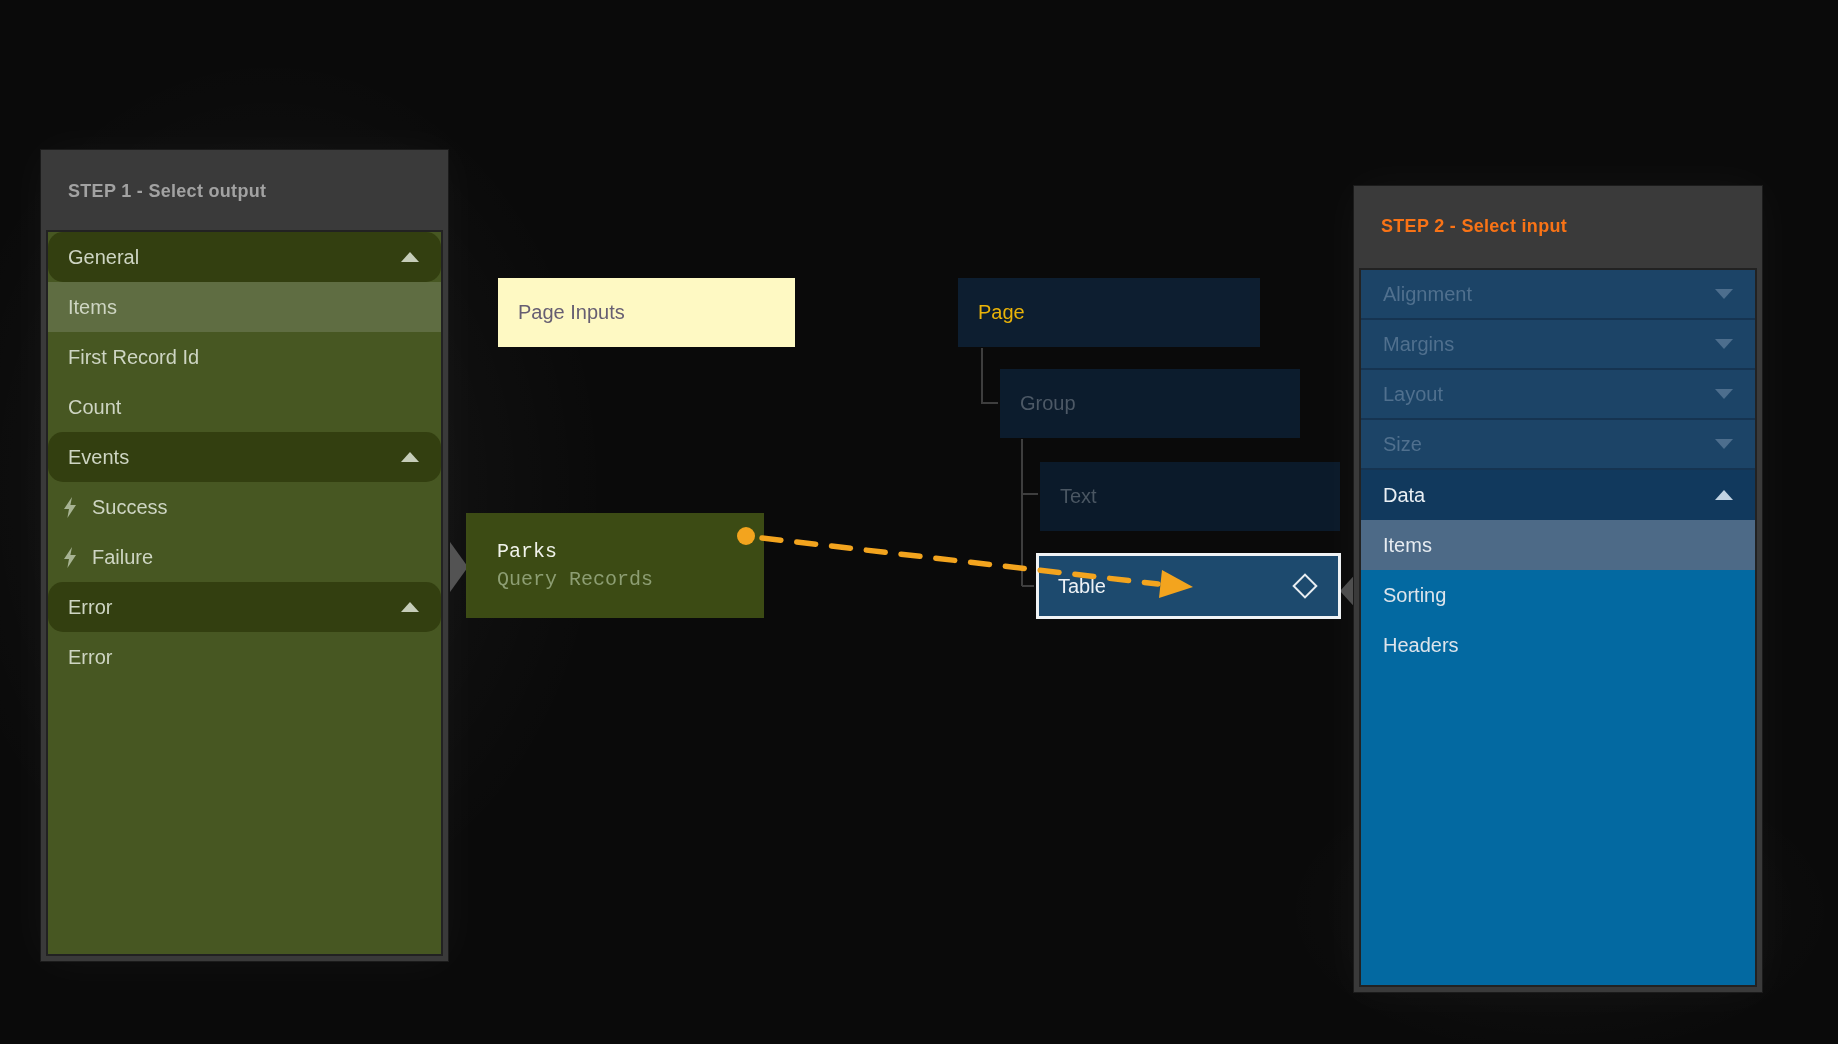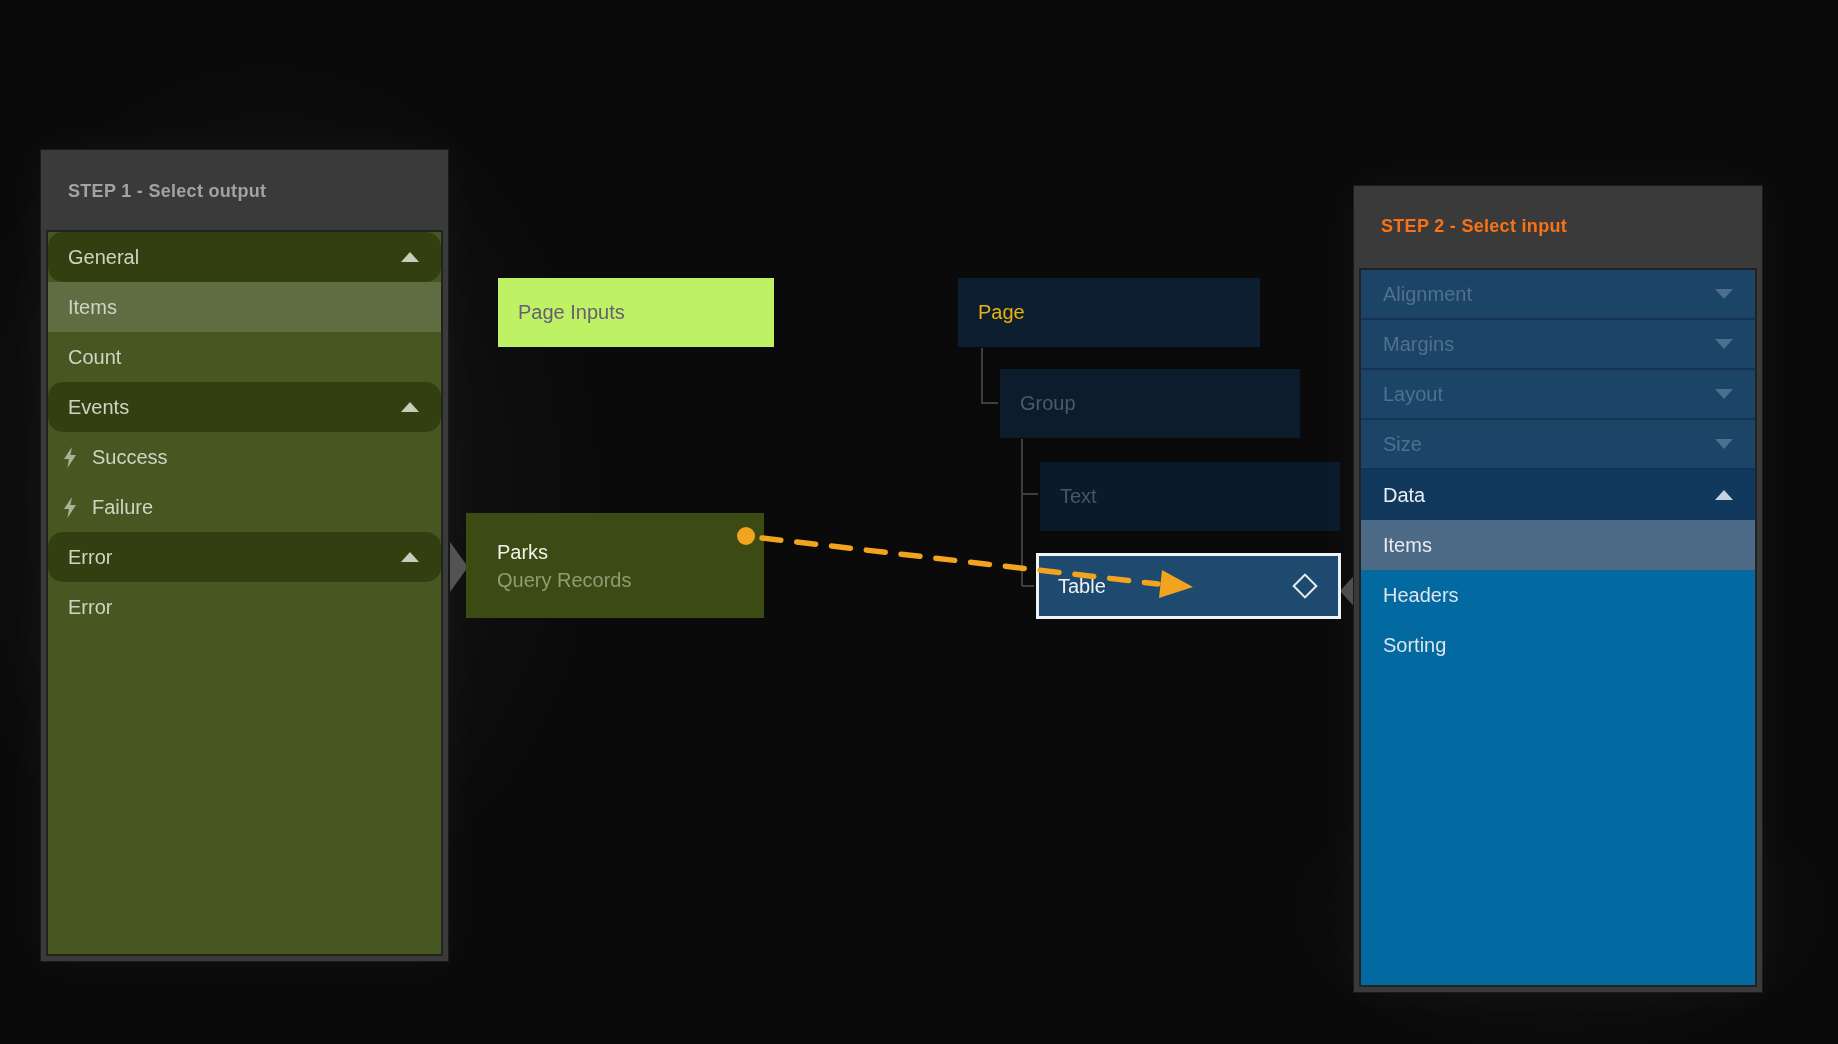--- a/index.html
+++ b/index.html
@@ -47,28 +47,28 @@
   .chev.up{border-bottom:10px solid currentColor;}
   .chev.down{border-top:10px solid currentColor;}
   .p1 .chev{color:#c6cdb9;}
   .p2 .collapsed .chev{color:#4d6e8d;}
   .p2 .expanded .chev{color:#c2d3e2;}
 
   .bolt{flex:0 0 auto;display:flex;}
 
   
   .node{position:absolute;display:flex;align-items:center;box-sizing:border-box;padding:0 20px;font-size:20px;cursor:pointer;}
-  .node-page-inputs{left:498px;top:278px;width:276px;height:69px;background:#bef264;color:#665e72;}
+  .node-page-inputs{left:498px;top:278px;width:297px;height:69px;background:#fef9c3;color:#665e72;}
   .node-page{left:958px;top:278px;width:302px;height:69px;background:#0d1e30;color:#eab308;}
   .node-group{left:1000px;top:369px;width:300px;height:69px;background:#0c1c2d;color:#4d5966;}
   .node-text{left:1040px;top:462px;width:300px;height:69px;background:#0b1a2a;color:#4a5662;}
   .node-table{left:1036px;top:553px;width:305px;height:66px;background:#1d4a6e;color:#eef2f6;
     border:3px solid #f0f3f5;justify-content:space-between;padding:0 18px 0 19px;}
   .node-parks{left:466px;top:513px;width:298px;height:105px;background:#3c4b14;
-    flex-direction:column;align-items:flex-start;justify-content:center;padding:0 20px 0 31px;}
+    flex-direction:column;align-items:flex-start;justify-content:center;padding:0 20px 0 31px;font-family:Liberation Mono, monospace;}
   .node-parks .t1{color:#f0f2ea;font-size:20px;line-height:28px;}
   .node-parks .t2{color:#8d9e73;font-size:20px;line-height:28px;}
 </style>
 </head>
 <body>
 
 <div id="stage">
   <div class="glow glow-a"></div>
   <div class="glow glow-b"></div>
 
@@ -112,20 +112,23 @@
     </div>
     <div class="panel-content">
       <div class="row section">
         <span class="lbl">General</span>
         <span class="chev up"></span>
       </div>
       <div class="row selected">
         <span class="lbl">Items</span>
       </div>
       <div class="row">
+        <span class="lbl">First Record Id</span>
+      </div>
+      <div class="row">
         <span class="lbl">Count</span>
       </div>
       <div class="row section">
         <span class="lbl">Events</span>
         <span class="chev up"></span>
       </div>
       <div class="row event">
         <span class="bolt">
           <svg width="15" height="21" viewBox="0 0 15 21">
               <polygon points="9,0 1,12 6,12 4.4,21 13,8 7.4,8" fill="#a7b393"></polygon>
@@ -173,24 +176,24 @@
         <span class="chev down"></span>
       </div>
       <div class="row expanded">
         <span class="lbl">Data</span>
         <span class="chev up"></span>
       </div>
       <div class="row selected">
         <span class="lbl">Items</span>
       </div>
       <div class="row child">
+        <span class="lbl">Sorting</span>
+      </div>
+      <div class="row child">
         <span class="lbl">Headers</span>
-      </div>
-      <div class="row child">
-        <span class="lbl">Sorting</span>
       </div>
     </div>
   </div>
 
   <svg id="arrow-layer" class="layer">
     <circle cx="746" cy="536" r="9" fill="#f3a41e"></circle>
     <path d="M762 538 L1158 584" stroke="#f3a41e" stroke-width="5.5" fill="none" stroke-dasharray="19 16" stroke-linecap="round"></path>
     <polygon points="1193,587 1159,598 1162,570" fill="#f3a41e"></polygon>
   </svg>
 </div>

